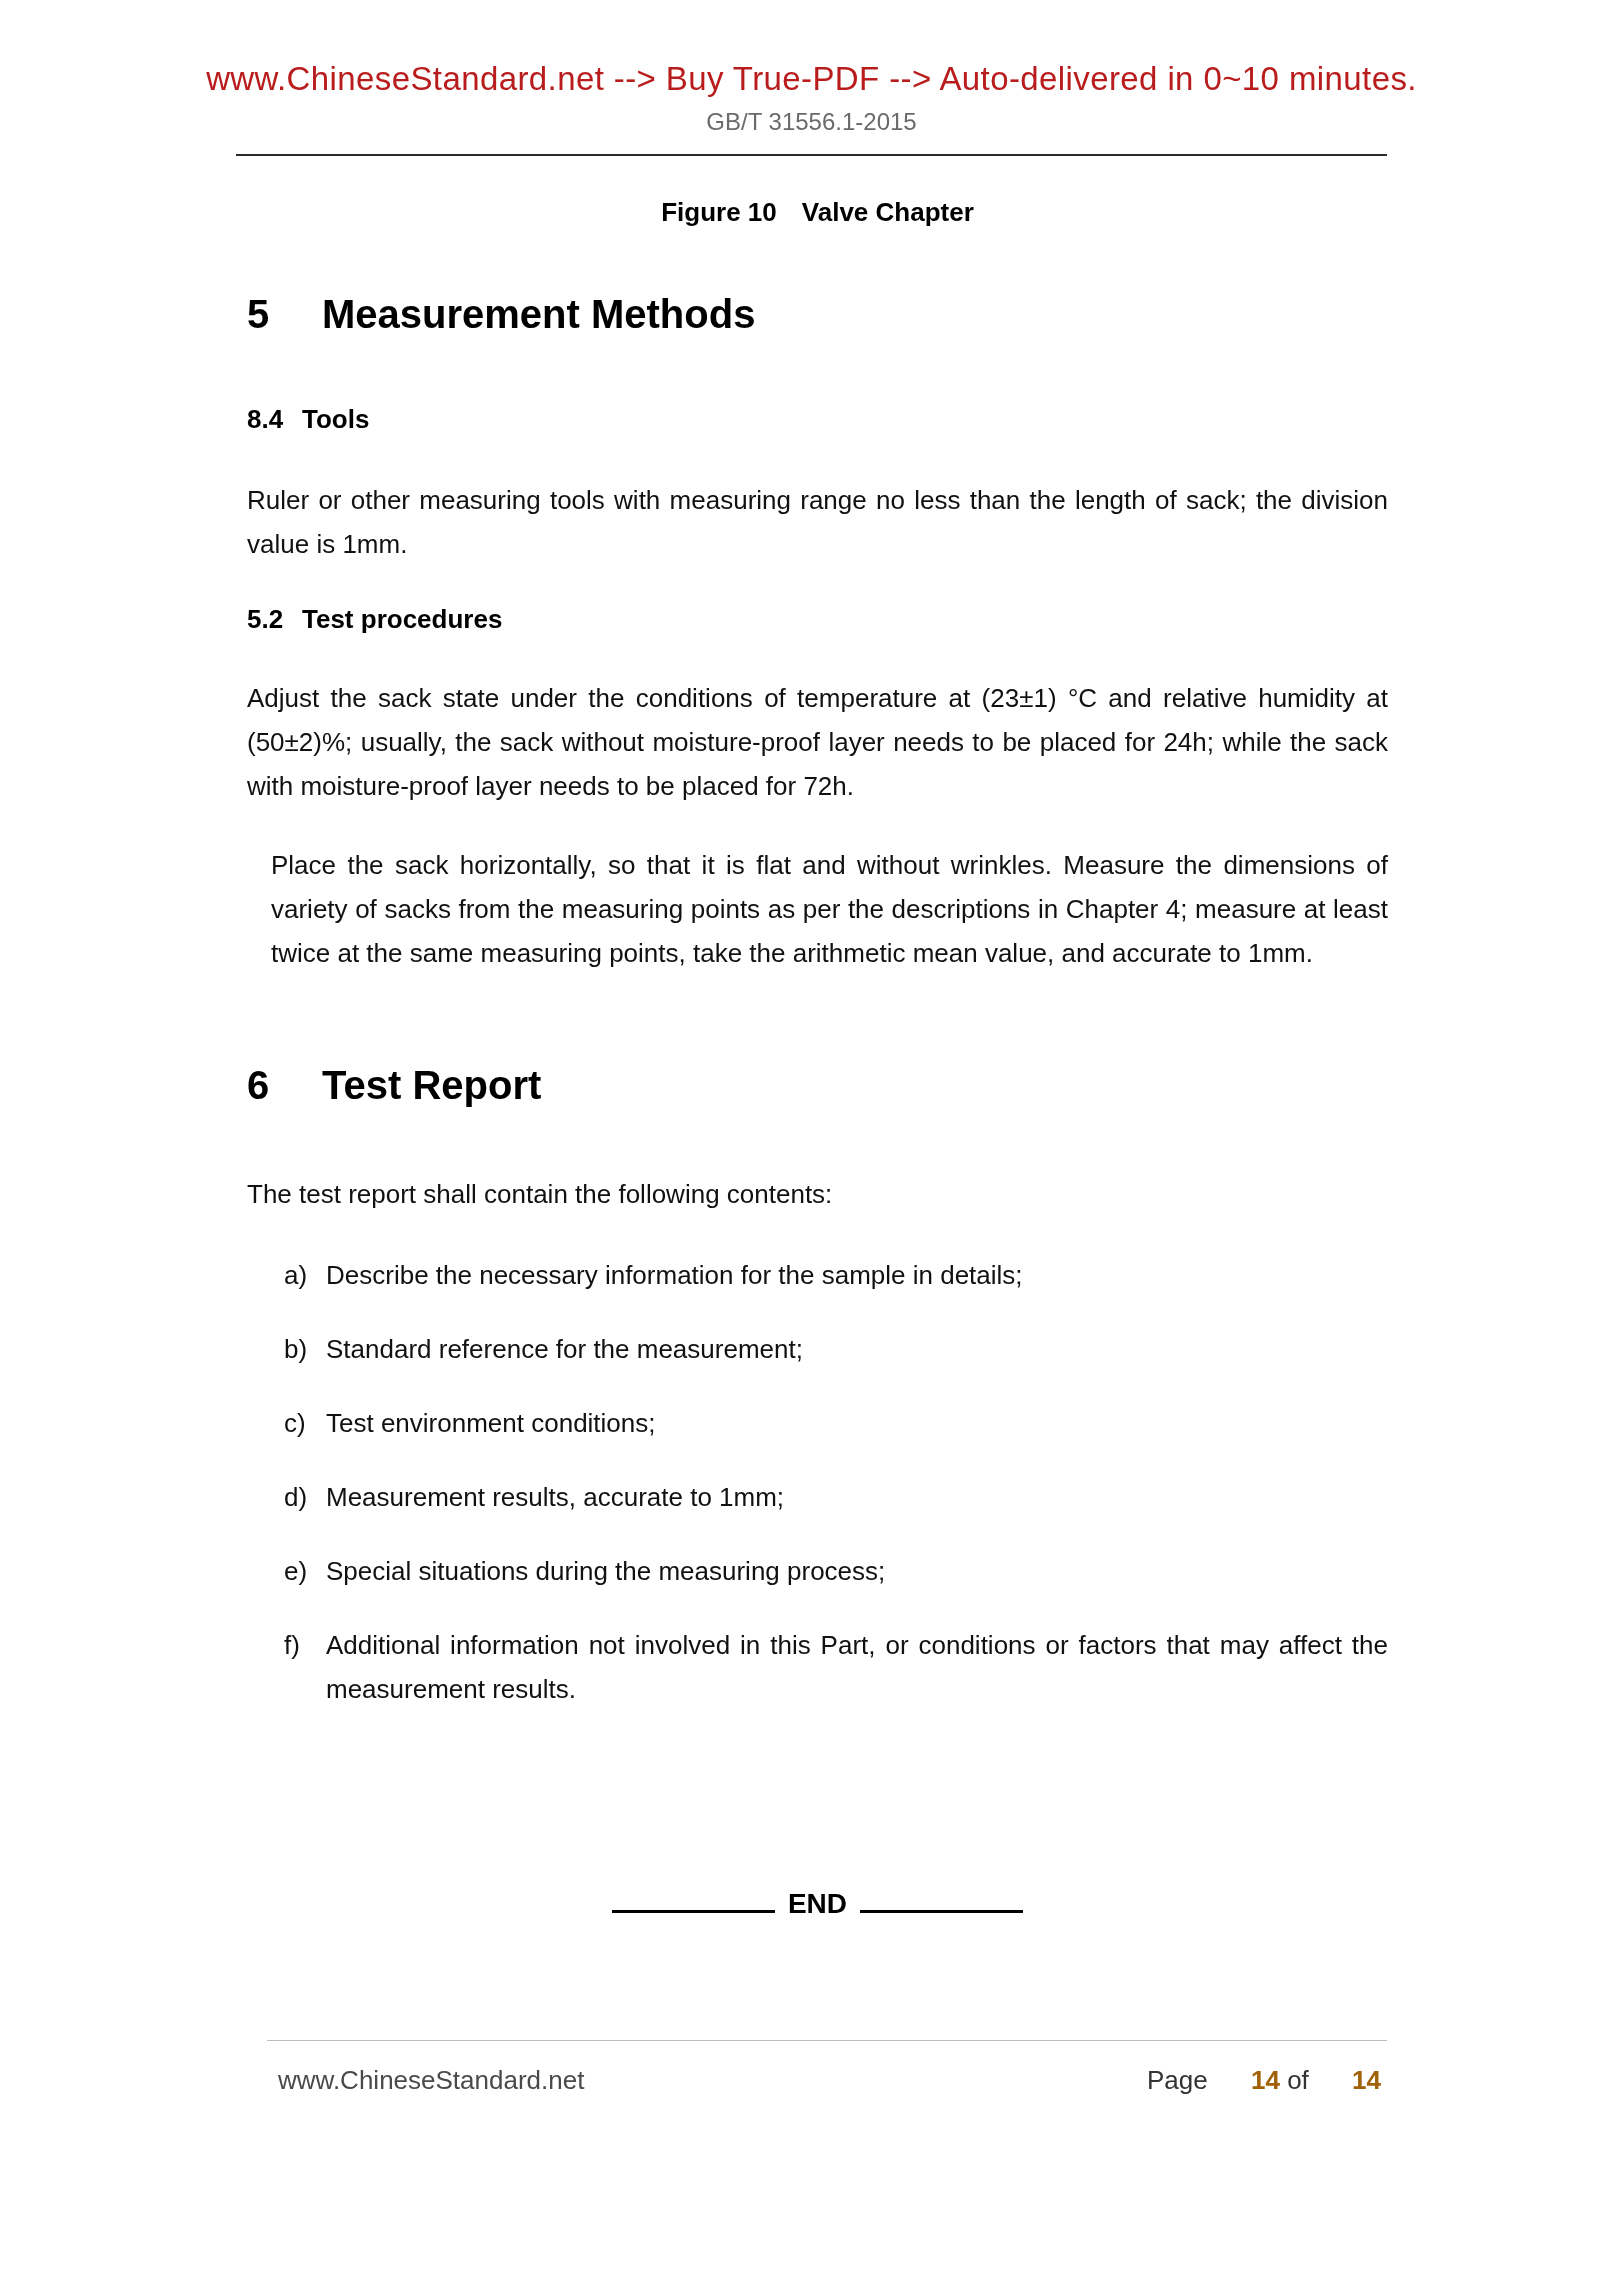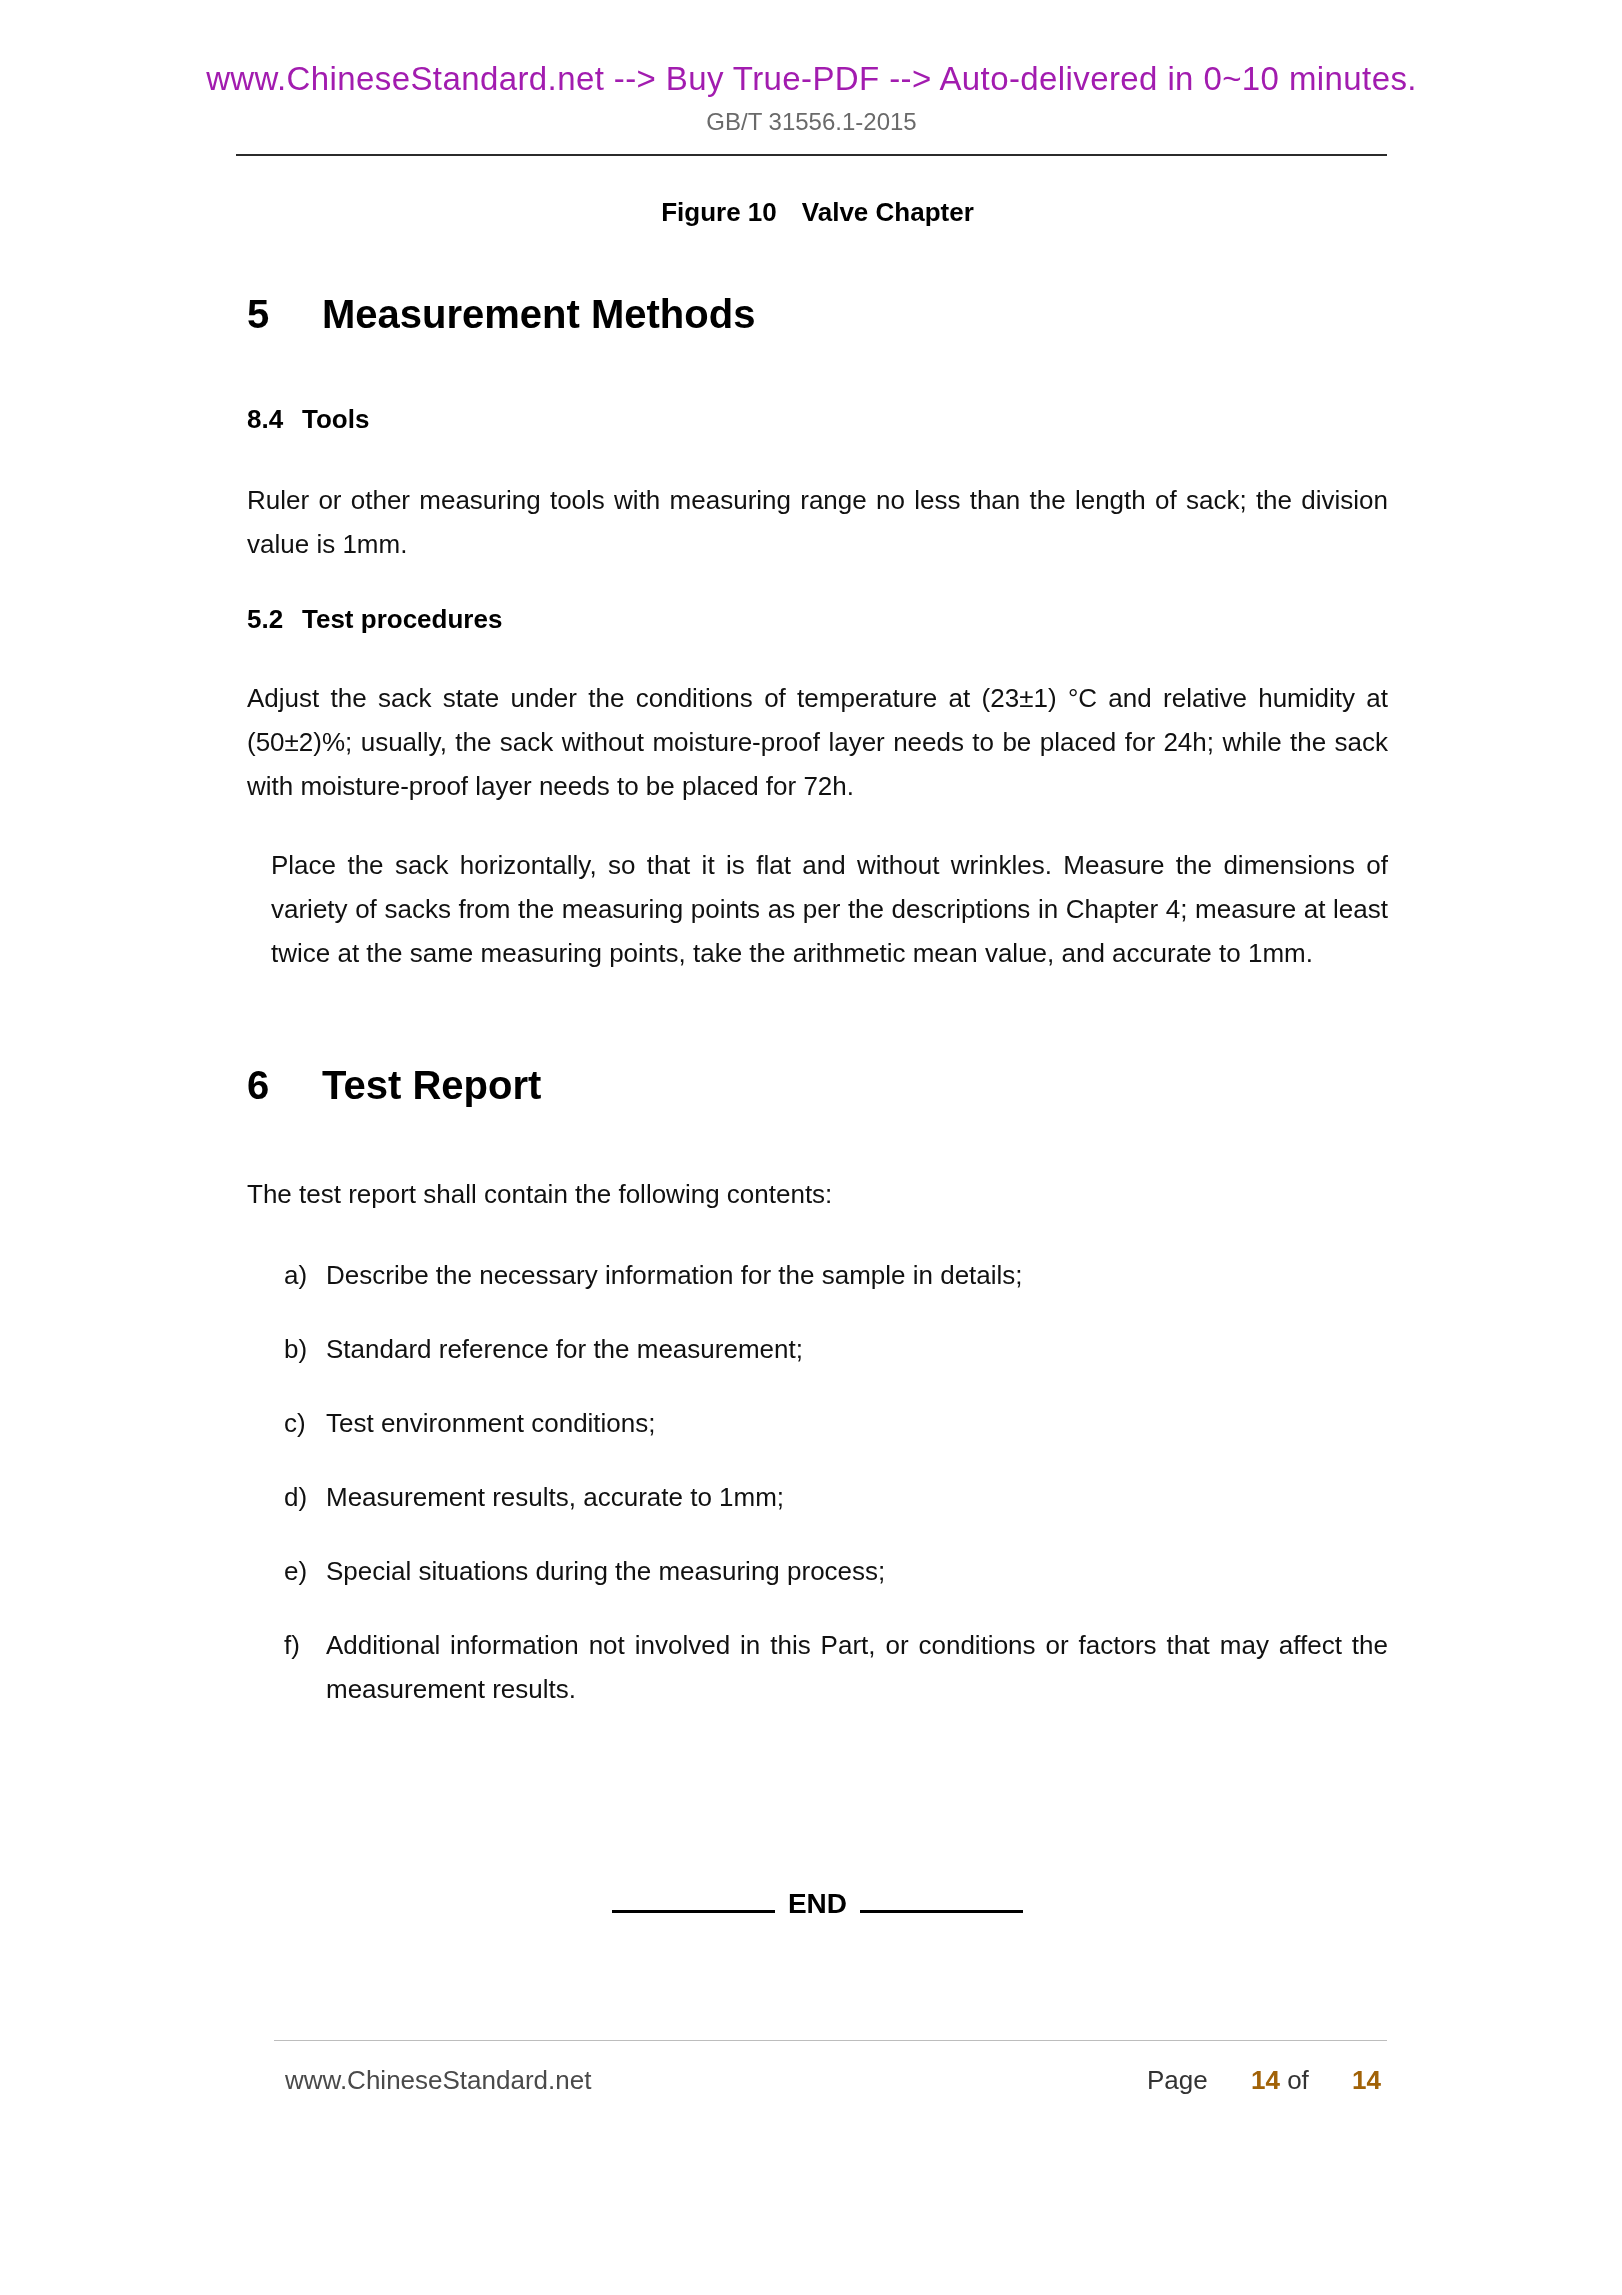--- a/index.html
+++ b/index.html
@@ -12,21 +12,21 @@
     font-family: "Liberation Sans", sans-serif;
     color: #1a1a1a;
     overflow: hidden;
   }
 
   
   .header { padding-top: 60px; text-align: center; }
   .promo {
     font-size: 33px;
     line-height: 38px;
-    color: #a21caf;
+    color: #b91c1c;
     letter-spacing: 0.4px;
   }
   .std-code {
     margin-top: 10px;
     font-size: 24px;
     line-height: 28px;
     color: #6a6a6a;
   }
   .header-rule {
     border: none;
@@ -109,21 +109,21 @@
     display: inline-block;
     width: 163px;
     border-bottom: 3.3px solid #000;
     vertical-align: baseline;
     margin: 0 13.3px;
   }
 
   
   .footer {
     position: absolute;
-    left: 7px;
+    left: 0;
     right: 0;
     top: 2040px;
     padding-left: 31px;
   }
   .footer-rule {
     border: none;
     border-top: 1.7px solid #bdbdbd;
     margin: 0 236px;
   }
   .footer-row {

